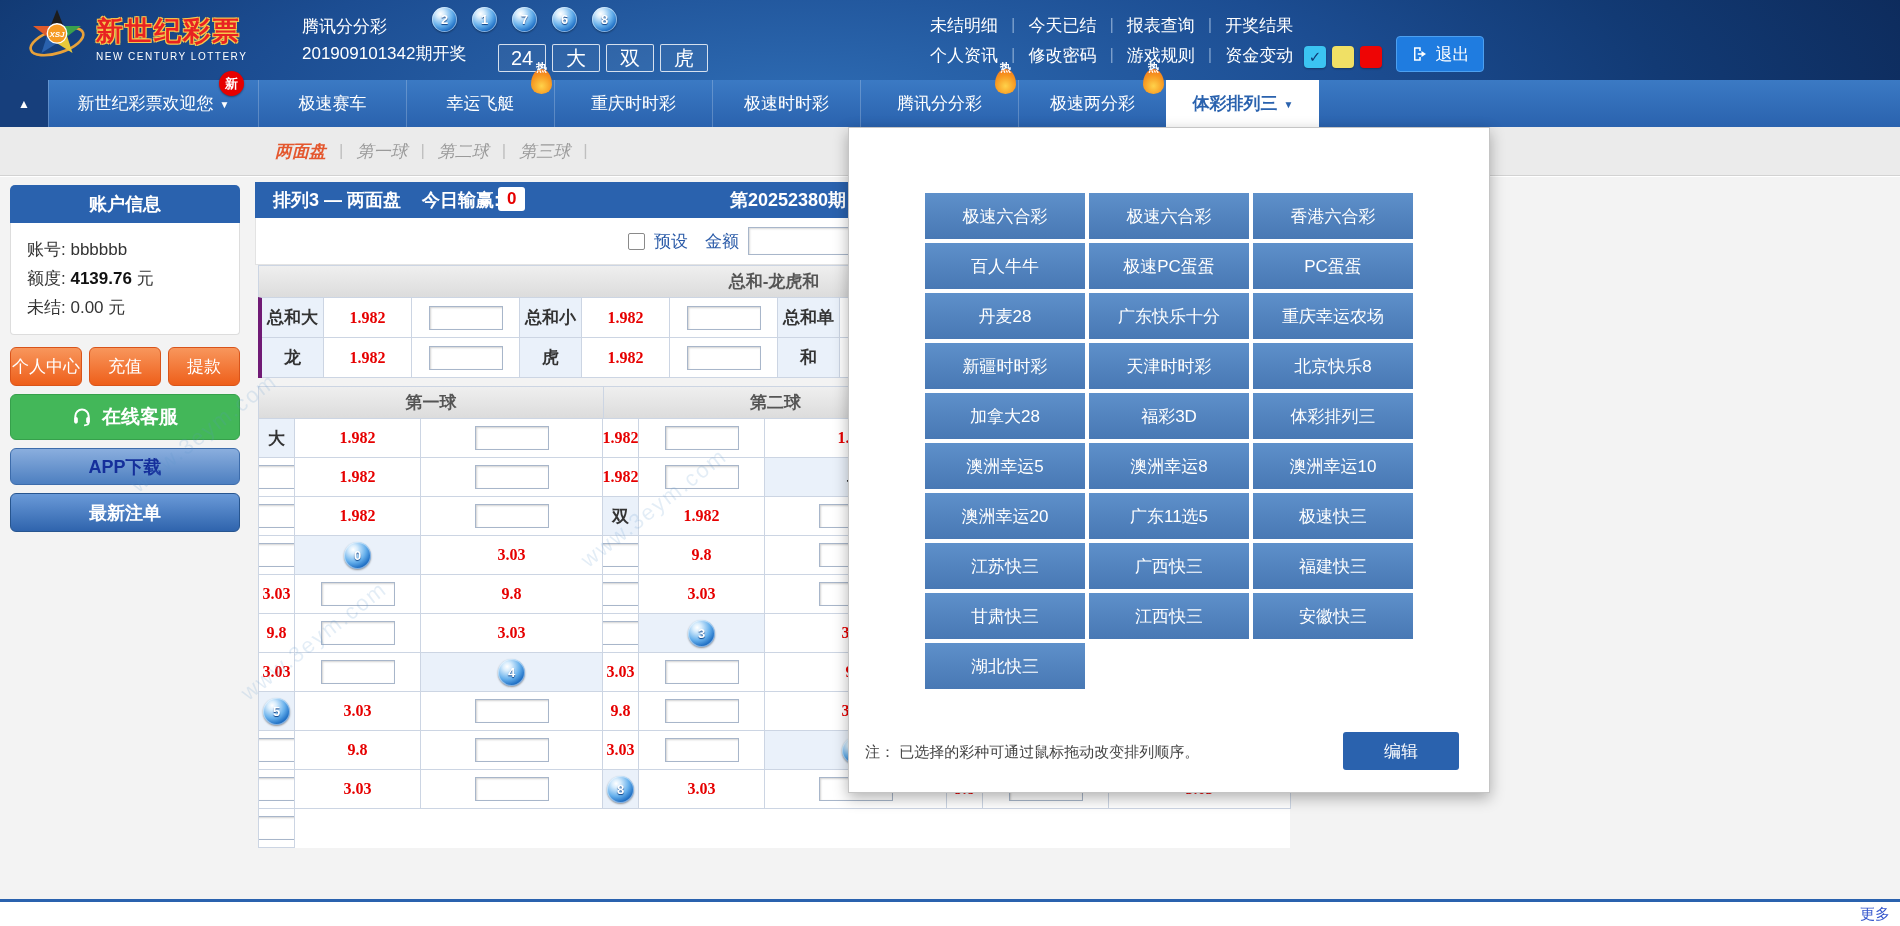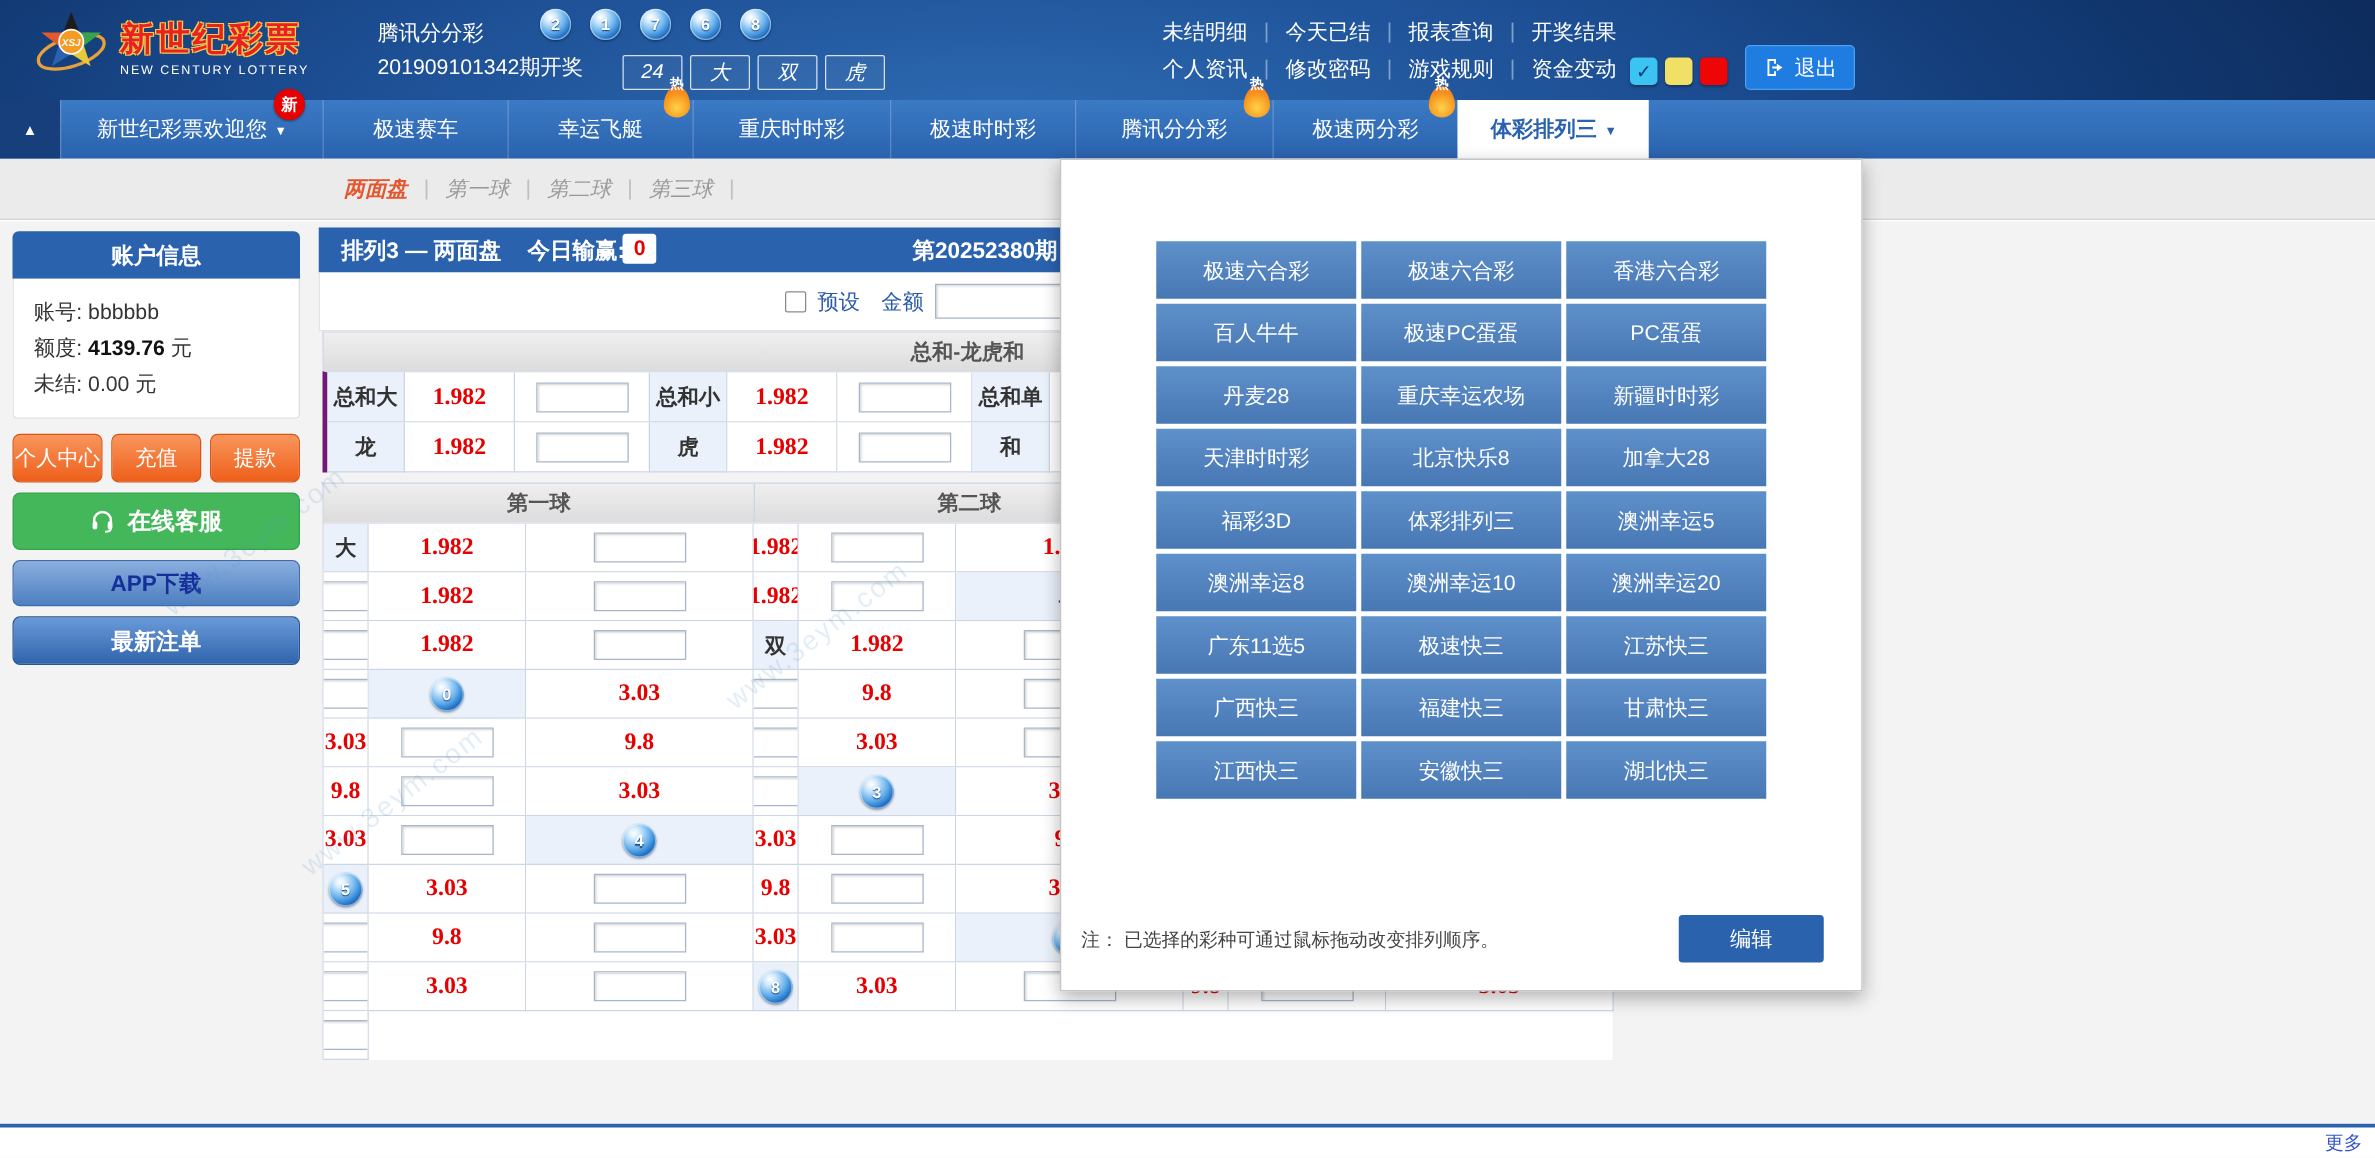--- a/index.html
+++ b/index.html
@@ -14,21 +14,21 @@
     text-shadow:-1px -1px 0 #f6c84c,1px -1px 0 #f6c84c,-1px 1px 0 #f6c84c,1px 1px 0 #f6c84c;}
   .logo-text .en{font-size:10px;color:#fff;letter-spacing:1.5px;margin-top:2px;}
   .draw-info{position:absolute;left:302px;top:13px;color:#fff;font-size:17px;line-height:27px;}
   .hdr-balls{position:absolute;left:432px;top:7px;display:flex;gap:15px;}
   .ball{border-radius:50%;color:#fff;font-weight:bold;display:flex;align-items:center;justify-content:center;
     background:radial-gradient(circle at 34% 28%, #ffffff 0%, #d9edfc 16%, #66b0ec 48%, #1f6fc4 72%, #0c4c9c 100%);
     box-shadow:0 1px 2px rgba(0,0,0,.4), inset 0 0 0 1px rgba(255,255,255,.45);text-shadow:0 1px 1px #0a3f85;}
   .ball-sm{width:25px;height:25px;font-size:13px;}
   .hdr-tags{position:absolute;left:498px;top:44px;display:flex;gap:6px;}
   .tag{width:46px;height:26px;border:1px solid rgba(255,255,255,.8);background:rgba(255,255,255,.05);
-    color:#fff;font-size:16px;display:flex;align-items:center;justify-content:center;border-radius:2px;font-style:italic;}
+    color:#fff;font-size:20px;display:flex;align-items:center;justify-content:center;border-radius:2px;}
   .hlinks{position:absolute;left:930px;top:10px;color:#fff;font-size:17px;}
   .hlinks-row{display:flex;align-items:center;height:30px;}
   .hlink{color:#fff;text-decoration:none;cursor:pointer;}
   .hsep{color:#7da0cc;margin:0 13px;}
   .swatches{position:absolute;left:1304px;top:46px;display:flex;gap:6px;}
   .swatch{width:22px;height:22px;border-radius:4px;display:flex;align-items:center;justify-content:center;
     color:#0d3a74;font-weight:bold;font-size:15px;cursor:pointer;box-shadow:0 1px 2px rgba(0,0,0,.3);}
   .logout-btn{position:absolute;left:1396px;top:36px;width:86px;height:34px;background:#1f7ce0;
     border:1px solid #4da0f0;border-radius:4px;color:#fff;font-size:17px;display:flex;align-items:center;
     justify-content:center;gap:7px;cursor:pointer;}
@@ -102,21 +102,21 @@
   .gap8{height:8px;}
   .ball-heads{display:grid;grid-template-columns:repeat(3,344px);height:32px;background:linear-gradient(#efefef,#dcdcdc);
     border:1px solid #ccd5e3;border-bottom:none;box-sizing:border-box;}
   .bh{display:flex;align-items:center;justify-content:center;font-weight:bold;color:#555;font-size:17px;}
   .bh + .bh{border-left:1px solid #ccd5e3;}
   .ball-grid{display:grid;grid-template-columns:repeat(3, 36px 126px 182px);grid-auto-rows:39px;
     border-left:1px solid #ccd5e3;border-top:1px solid #ccd5e3;background:#fff;}
   .cell{border-right:1px solid #ccd5e3;border-bottom:1px solid #ccd5e3;background:#fff;
     display:flex;align-items:center;justify-content:center;overflow:hidden;}
   .cell.lbl{background:#eaf1fa;font-weight:bold;color:#333;font-size:17px;}
-  .cell.odds{color:#e60000;font-weight:bold;font-size:19px;font-family:"Liberation Serif","DejaVu Serif",serif;}
+  .cell.odds{color:#e60000;font-weight:bold;font-size:16px;font-family:"Liberation Serif","DejaVu Serif",serif;}
   .bet-in{width:68px;height:20px;border:1px solid #a8b6ca;box-shadow:inset 1px 1px 2px rgba(0,0,0,.18);}
   .ball-md{width:27px;height:27px;font-size:13px;}
 
   
   .dropdown{position:absolute;left:848px;top:127px;width:642px;height:666px;background:#fff;
     border:1px solid #c5c5c5;box-shadow:0 5px 14px rgba(0,0,0,.3);z-index:30;box-sizing:border-box;}
   .dd-grid{position:absolute;left:74px;top:63px;width:494px;display:flex;flex-wrap:wrap;}
   .dd-btn{width:160px;height:46px;margin:2px;background:linear-gradient(#5e90ca,#4878b4);color:#fff;
     font-size:17px;display:flex;align-items:center;justify-content:center;cursor:pointer;}
   .dd-note{position:absolute;left:16px;bottom:30px;font-size:15px;color:#444;}
@@ -515,20 +515,21 @@
 
   <div class="dropdown">
     <div class="dd-grid" id="dd-grid">
         <div class="dd-btn">极速六合彩</div>
         <div class="dd-btn">极速六合彩</div>
         <div class="dd-btn">香港六合彩</div>
         <div class="dd-btn">百人牛牛</div>
         <div class="dd-btn">极速PC蛋蛋</div>
         <div class="dd-btn">PC蛋蛋</div>
         <div class="dd-btn">丹麦28</div>
+        <div class="dd-btn">广东快乐十分</div>
         <div class="dd-btn">重庆幸运农场</div>
         <div class="dd-btn">新疆时时彩</div>
         <div class="dd-btn">天津时时彩</div>
         <div class="dd-btn">北京快乐8</div>
         <div class="dd-btn">加拿大28</div>
         <div class="dd-btn">福彩3D</div>
         <div class="dd-btn">体彩排列三</div>
         <div class="dd-btn">澳洲幸运5</div>
         <div class="dd-btn">澳洲幸运8</div>
         <div class="dd-btn">澳洲幸运10</div>

